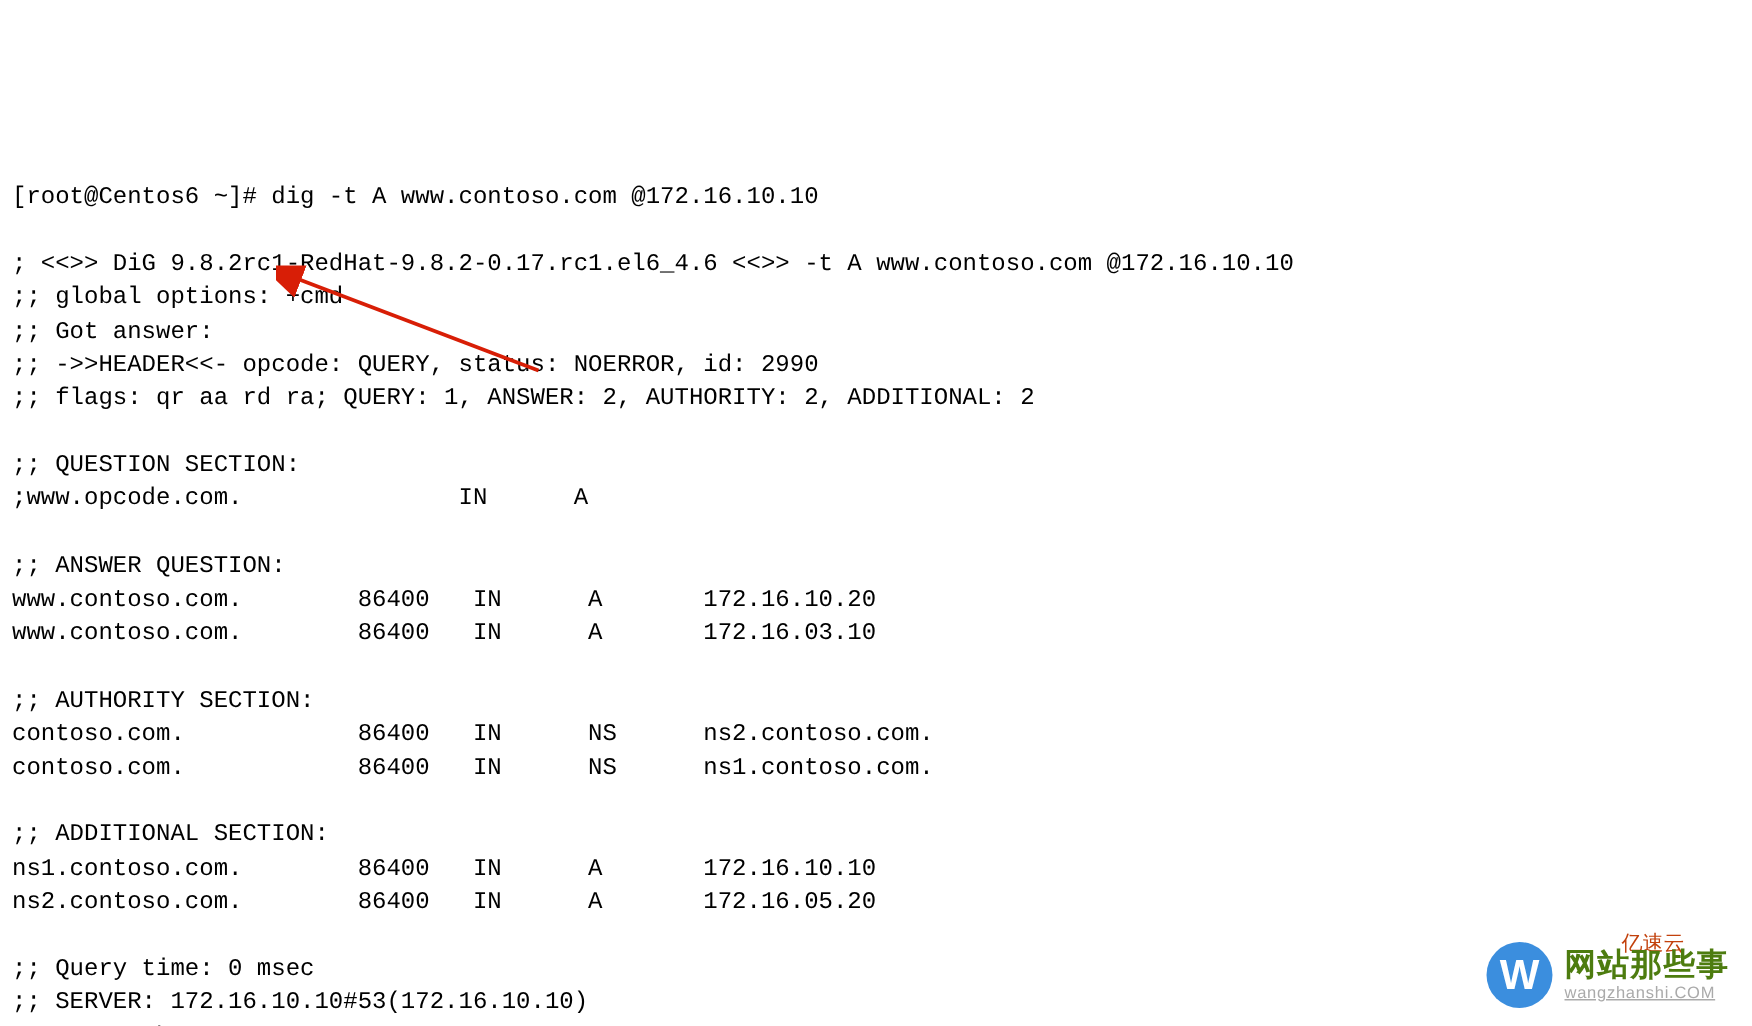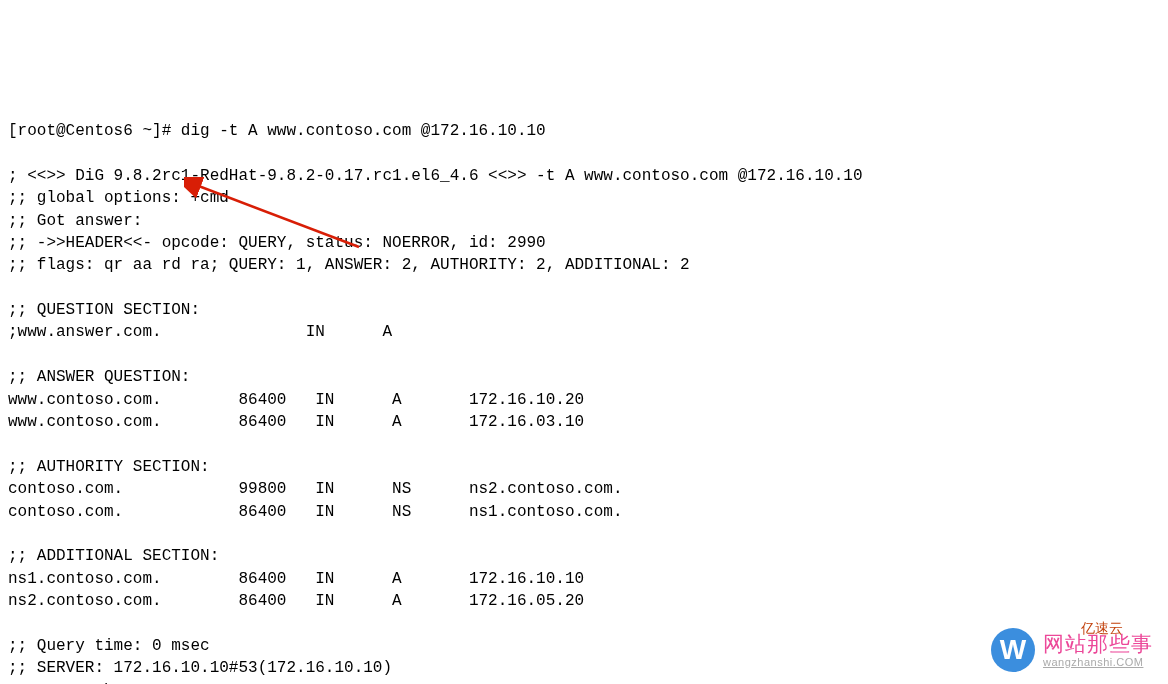--- a/index.html
+++ b/index.html
@@ -51,22 +51,22 @@
       font-family: Arial, sans-serif;
     }
     .watermark-text {
       display: flex;
       flex-direction: column;
       font-family: 'Microsoft YaHei', Arial, sans-serif;
       line-height: 1.1;
     }
     .watermark-text-top {
       font-size: 21px;
-      font-weight: normal;
-      color: #ec4899;
+      font-weight: bold;
+      color: #4d7c0f;
       letter-spacing: 1px;
     }
     .watermark-text-bottom {
       font-size: 11px;
       color: #aaa;
       letter-spacing: 0.5px;
       text-decoration: underline;
     }
     .yiyun {
       position: absolute;
@@ -85,28 +85,28 @@
 <div class="terminal">
 <span>[root@Centos6 ~]# </span><span>dig -t A www.contoso.com @172.16.10.10</span>
 
 <span>; &lt;&lt;&gt;&gt; DiG 9.8.2rc1-RedHat-9.8.2-0.17.rc1.el6_4.6 &lt;&lt;&gt;&gt; -t A www.contoso.com @172.16.10.10</span>
 <span>;; global options: +cmd</span>
 <span>;; Got answer:</span>
 <span>;; -&gt;&gt;HEADER&lt;&lt;- opcode: QUERY, status: NOERROR, id: 2990</span>
 <span>;; flags: qr aa rd ra; QUERY: 1, ANSWER: 2, AUTHORITY: 2, ADDITIONAL: 2</span>
 
 <span>;; QUESTION SECTION:</span>
-<span>;www.answer.com.               IN      A</span>
+<span>;www.opcode.com.               IN      A</span>
 
 <span>;; ANSWER QUESTION:</span>
 <span>www.contoso.com.        86400   IN      A       172.16.10.20</span>
 <span>www.contoso.com.        86400   IN      A       172.16.03.10</span>
 
 <span>;; AUTHORITY SECTION:</span>
-<span>contoso.com.            99800   IN      NS      ns2.contoso.com.</span>
+<span>contoso.com.            86400   IN      NS      ns2.contoso.com.</span>
 <span>contoso.com.            86400   IN      NS      ns1.contoso.com.</span>
 
 <span>;; ADDITIONAL SECTION:</span>
 <span>ns1.contoso.com.        86400   IN      A       172.16.10.10</span>
 <span>ns2.contoso.com.        86400   IN      A       172.16.05.20</span>
 
 <span>;; Query time: 0 msec</span>
 <span>;; SERVER: 172.16.10.10#53(172.16.10.10)</span>
 <span>;; WHEN: Thu May  4 00:06:55 2017</span>
 

